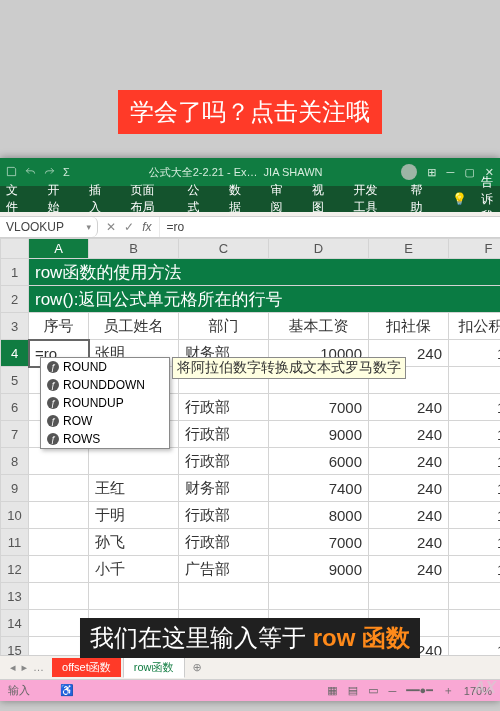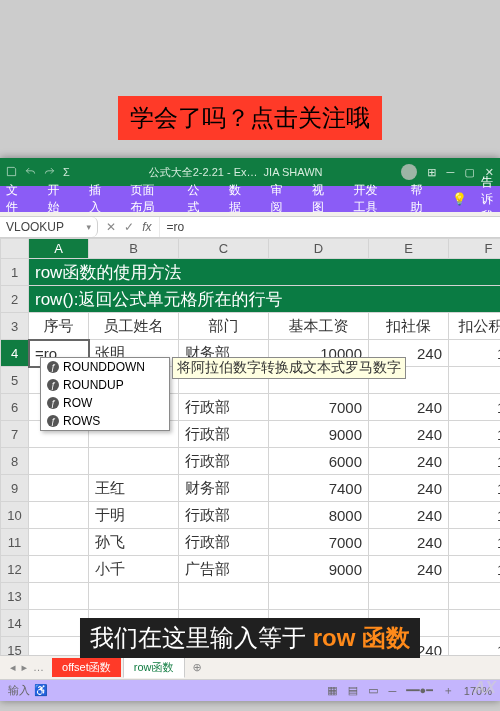--- a/index.html
+++ b/index.html
@@ -1,30 +1,30 @@
 <!DOCTYPE html>
 <html><head>
 <meta charset="utf-8">
 <style>
   * { margin: 0; padding: 0; box-sizing: border-box; font-family: "Microsoft YaHei", Arial, sans-serif; }
   body { width: 500px; height: 711px; background: #cccccc; position: relative; overflow: hidden; }
   .video-shell { position: absolute; left: 0; right: 0; top: 0; bottom: 0; }
-  .overlay-top { position: absolute; left: 50%; transform: translateX(-50%); top: 90px; background: #ff3a28; color: #000000; font-size: 24px; padding: 6px 12px; white-space: nowrap; font-weight: 500; z-index: 10; margin-top: 6px; }
+  .overlay-top { position: absolute; left: 50%; transform: translateX(-50%); top: 90px; background: #ff3a28; color: #ffffff; font-size: 24px; padding: 6px 12px; white-space: nowrap; font-weight: 500; z-index: 10; }
   .overlay-bottom { position: absolute; left: 50%; transform: translateX(-50%); bottom: 53px; background: #202020; color: #fff; font-size: 24px; padding: 4px 10px; white-space: nowrap; z-index: 10; }
   .overlay-bottom .hl { color: #ff8a1a; font-weight: 700; }
 
   .excel { position: absolute; left: 0; right: 0; top: 158px; bottom: 10px; background: #fff; display: flex; flex-direction: column; box-shadow: 0 0 8px rgba(0,0,0,0.4); overflow: hidden; }
   .title-bar { background: #107c41; color: #cfe8d8; height: 28px; display: flex; align-items: center; font-size: 11px; padding: 0 6px; gap: 8px; }
   .title-bar .left-icons { display: flex; gap: 8px; align-items: center; }
   .title-bar .mid { flex: 1; text-align: center; color: #d6ecdd; }
   .title-bar .right-icons { display: flex; gap: 10px; align-items: center; }
   .title-bar svg { width: 11px; height: 11px; fill: #cfe8d8; }
   .avatar { width: 16px; height: 16px; background: #9db5a5; border-radius: 50%; }
 
-  .ribbon-tabs { background: #8b5cf6; color: #fff; height: 26px; display: flex; align-items: center; padding: 0 6px; font-size: 12px; gap: 26px; }
+  .ribbon-tabs { background: #14532d; color: #fff; height: 26px; display: flex; align-items: center; padding: 0 6px; font-size: 12px; gap: 26px; }
   .ribbon-tabs .tab { cursor: pointer; }
   .ribbon-tabs .right { margin-left: auto; display: flex; gap: 14px; align-items: center; }
 
   .ribbon-body { background: #f3f0ec; height: 4px; }
 
   .name-fx { background: #fff; border-top: 1px solid #d0d0d0; border-bottom: 1px solid #d0d0d0; height: 22px; display: flex; align-items: center; font-size: 12px; }
   .name-box { width: 98px; border-right: 1px solid #d0d0d0; padding: 0 6px; display: flex; align-items: center; justify-content: space-between; height: 100%; color: #444; border-radius: 6px; }
   .name-box .dd { color: #888; font-size: 9px; }
   .fx-ctrls { display: flex; align-items: center; gap: 8px; padding: 0 8px; color: #888; height: 100%; border-right: 1px solid #eaeaea; }
   .fx-lbl { font-style: italic; color: #666; }
@@ -57,21 +57,21 @@
   .autocomplete .item.sel .ico::before { color:#0a56c2; }
   .autotip { position: absolute; left: 172px; top: 119px; background: #ffffe1; border: 1px solid #8a8a8a; font-size: 14px; padding: 1px 4px; color: #333; z-index: 5; white-space: nowrap; }
 
   .sheet-tabs { height: 24px; background: #f3f0ec; display: flex; align-items: center; font-size: 11px; border-top: 1px solid #d0d0d0; padding: 0 4px; gap: 2px; }
   .sheet-tabs .nav { display: flex; gap: 6px; color: #888; padding: 0 6px; }
   .sheet-tabs .stb { padding: 2px 10px; }
   .sheet-tabs .stb.red { background: #ff3a28; color: #fff; }
   .sheet-tabs .stb.active { background: #fff; border: 1px solid #ccc; border-bottom: 1px solid #fff; color: #107c41; }
   .sheet-tabs .plus { color: #888; padding: 0 6px; }
 
-  .status-bar { height: 22px; background: #c4b5fd; border-top: 1px solid #d0d0d0; display: flex; align-items: center; font-size: 11px; color: #666; padding: 0 8px; gap: 4px; }
+  .status-bar { height: 22px; background: #f9a8d4; border-top: 1px solid #d0d0d0; display: flex; align-items: center; font-size: 11px; color: #666; padding: 0 8px; gap: 30px; }
   .status-bar .right { margin-left: auto; display: flex; gap: 10px; align-items: center; }
   .axlogo { position: absolute; right: 4px; bottom: 14px; font-size: 16px; color: #d0d0d0; font-style: italic; font-weight: 700; opacity: 0.6; }
 </style>
 </head>
 <body>
 
 <div class="video-shell">
   <div class="overlay-top">学会了吗？点击关注哦</div>
   <div class="overlay-bottom">
     <span>我们在这里输入等于 </span><span class="hl">row 函数</span><span></span>
@@ -281,20 +281,24 @@
               <td class="num">6000</td>
               <td class="num">240</td>
               <td class="num">120</td>
             </tr>
           </tbody>
       </table>
 
       <div class="autocomplete" id="ac">
           <div class="item">
             <span class="ico"></span>
+            <span>ROUND</span>
+          </div>
+          <div class="item">
+            <span class="ico"></span>
             <span>ROUNDDOWN</span>
           </div>
           <div class="item">
             <span class="ico"></span>
             <span>ROUNDUP</span>
           </div>
           <div class="item">
             <span class="ico"></span>
             <span>ROW</span>
           </div>

